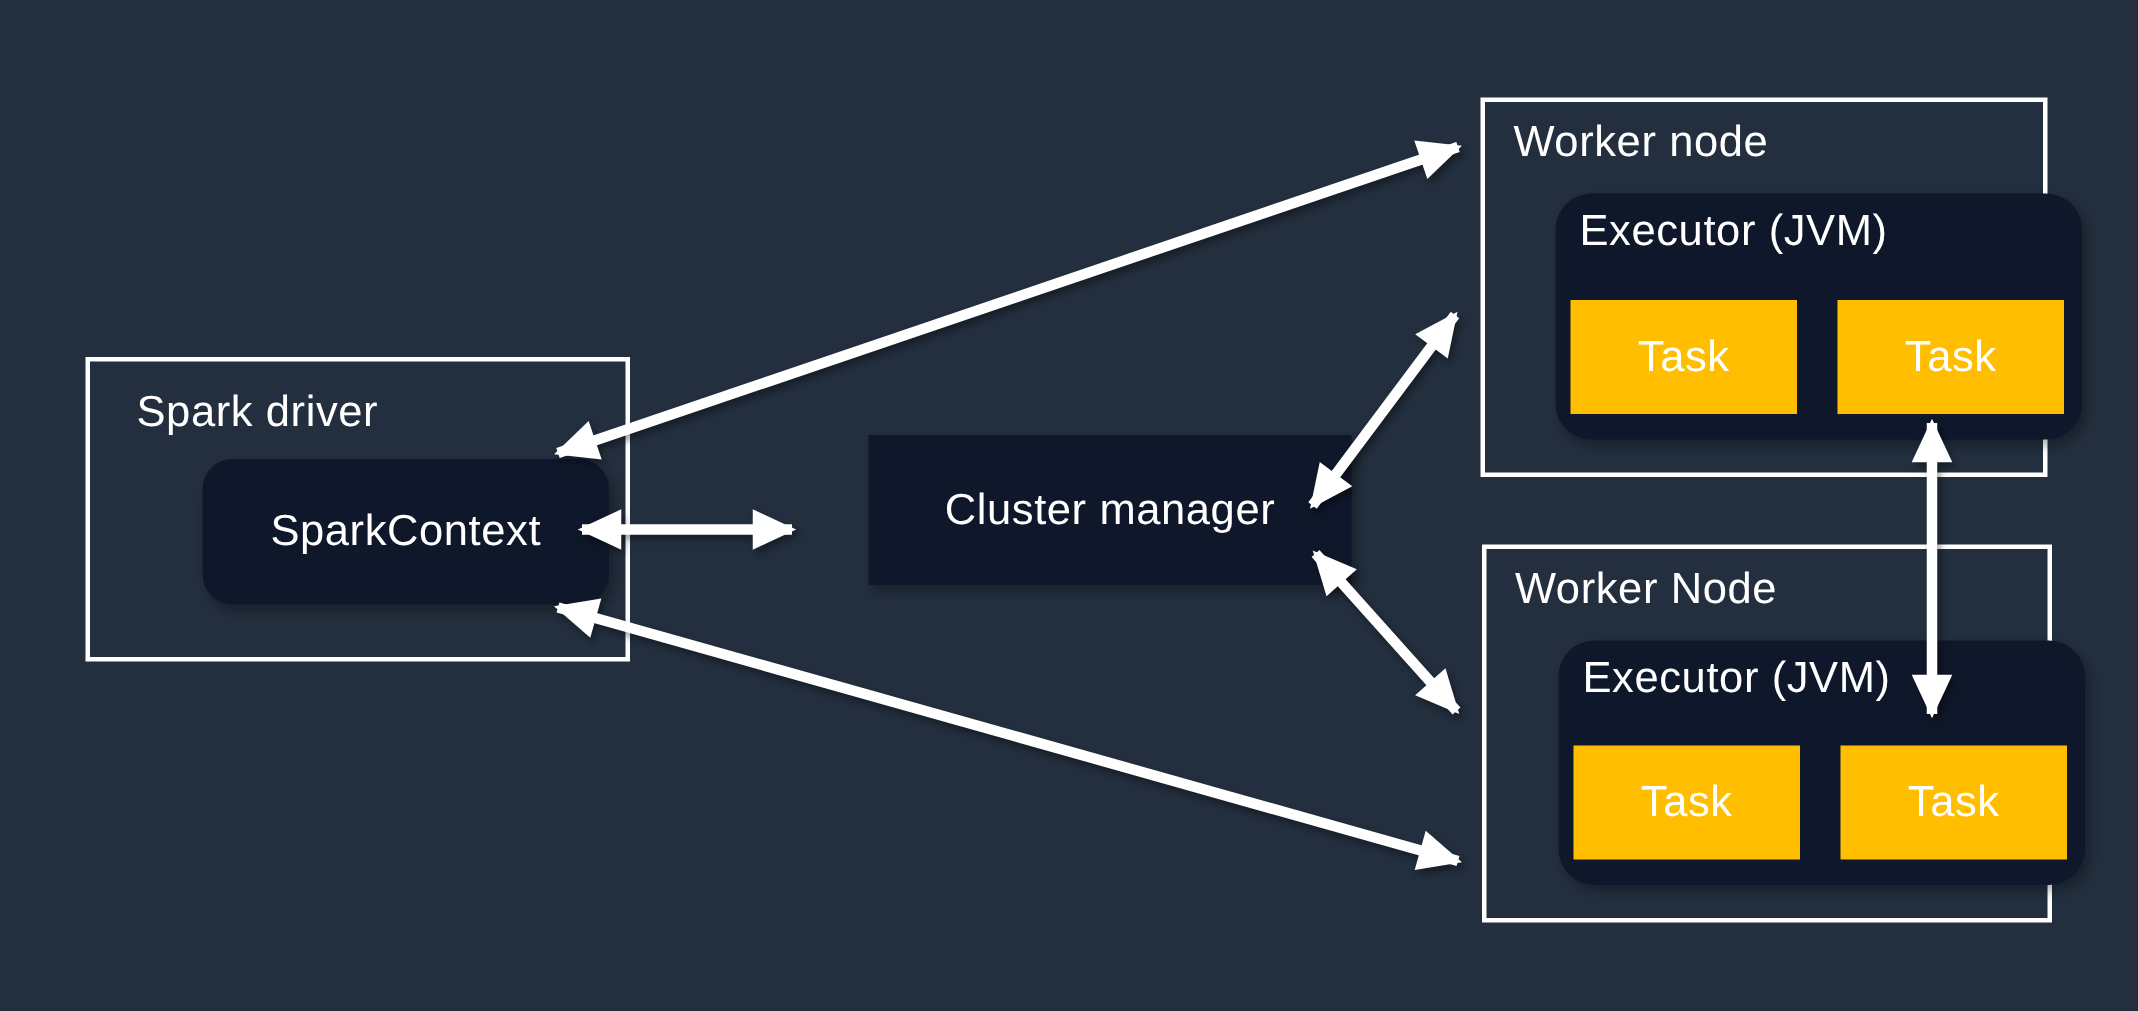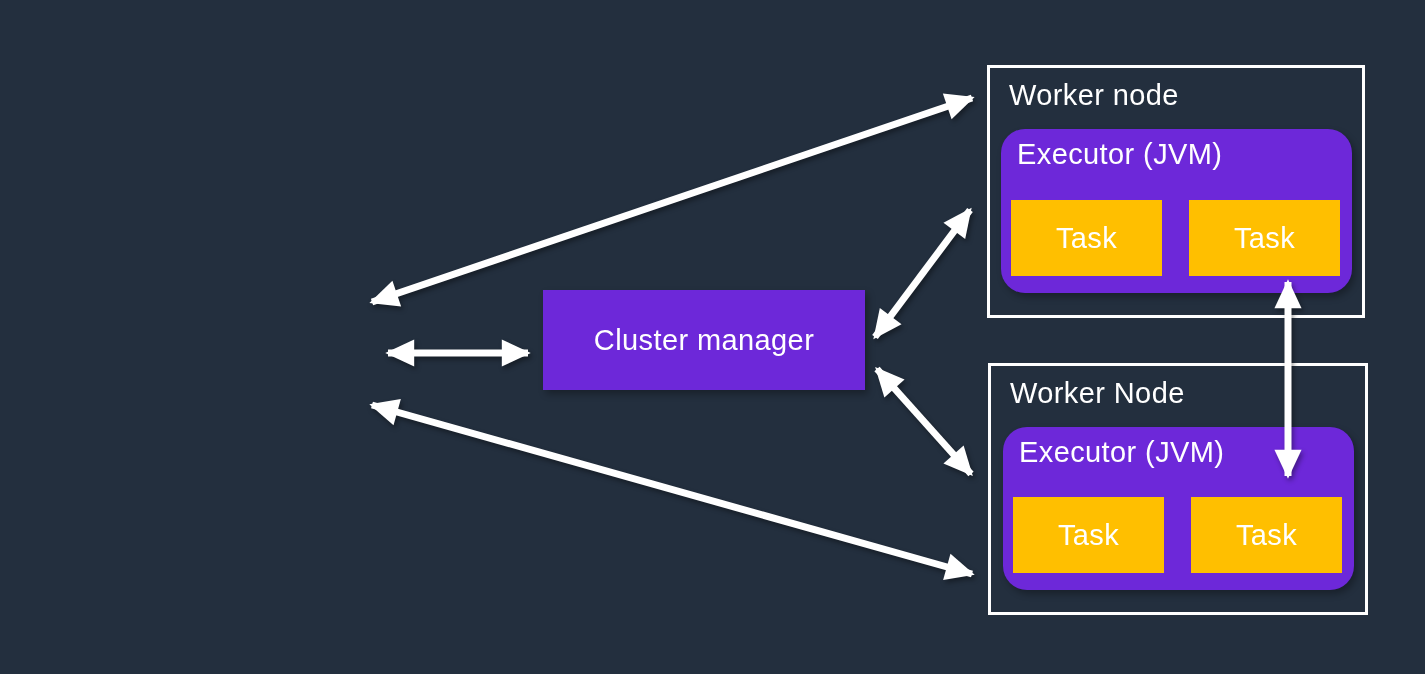--- a/index.html
+++ b/index.html
@@ -23,24 +23,25 @@
   }
   .outline-label {
     position: absolute;
     color: #FFFFFF;
     font-size: 29px;
     letter-spacing: 0.4px;
     white-space: nowrap;
   }
   .orange-box {
     position: absolute;
-    background: #6d28d9;
+    background: #0f172a;
     color: #FFFFFF;
     box-sizing: border-box;
     box-shadow: 3px 4px 7px rgba(0,0,0,0.30);
+    margin-left: 36px;
   }
   .rounded { border-radius: 20px; }
   .center-text {
     display: flex;
     align-items: center;
     justify-content: center;
     font-size: 29px;
     letter-spacing: 0.4px;
   }
   .executor-label {
@@ -86,20 +87,26 @@
   }
   .arrow-shadow {
     filter: drop-shadow(2px 3px 2.5px rgba(0,0,0,0.38));
   }
 </style>
 </head>
 <body>
 
 <div id="canvas">
 
+  <div class="outline-box" style="left:57px; top:238px; width:363px; height:203px;">
+    <div class="outline-label" style="left:31px; top:18px;">Spark driver</div>
+    <div class="orange-box rounded center-text" style="left:39px; top:65px; width:271px; height:97px;">
+      <span>SparkContext</span>
+    </div>
+  </div>
 
   <div class="orange-box center-text" style="left:543px; top:290px; width:322px; height:100px;">
     <span>Cluster manager</span>
   </div>
 
   <div class="outline-box" style="left:987px; top:65px; width:378px; height:253px;">
     <div class="outline-label" style="left:19px; top:11px;">Worker node</div>
     <div class="orange-box" style="left:11px; top:61px; width:351px; height:164px; border-radius:24px;">
       <div class="executor-label">Executor (JVM)</div>
       <div class="task-row">

